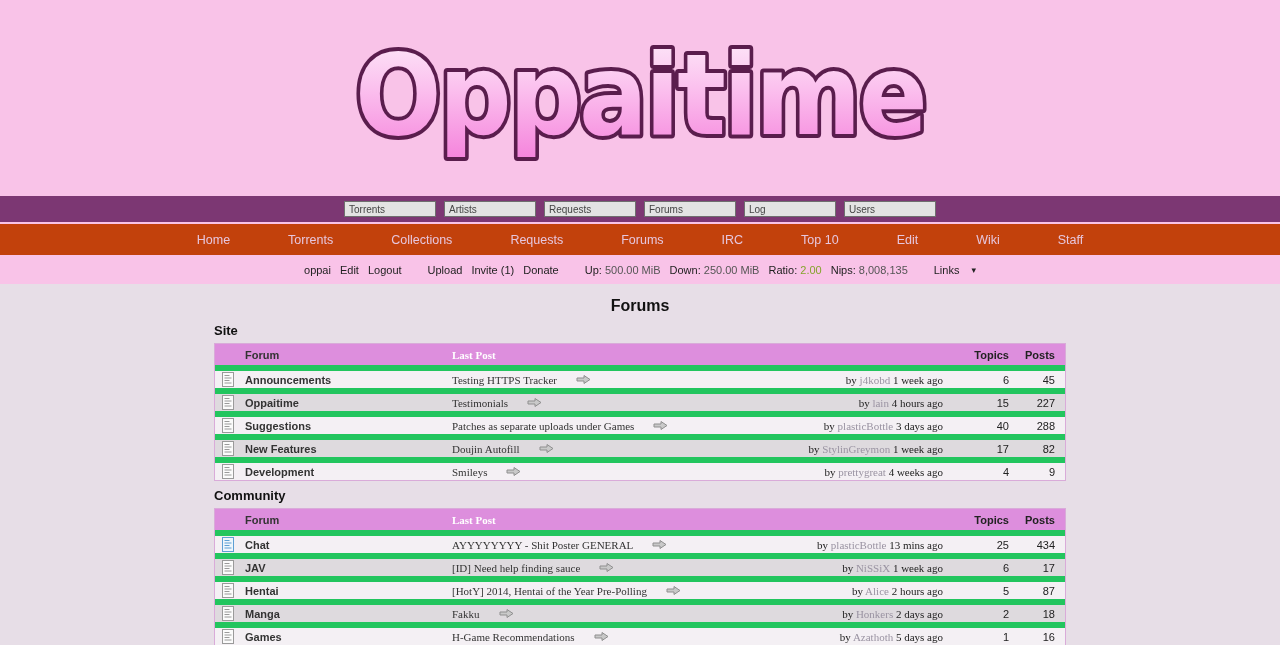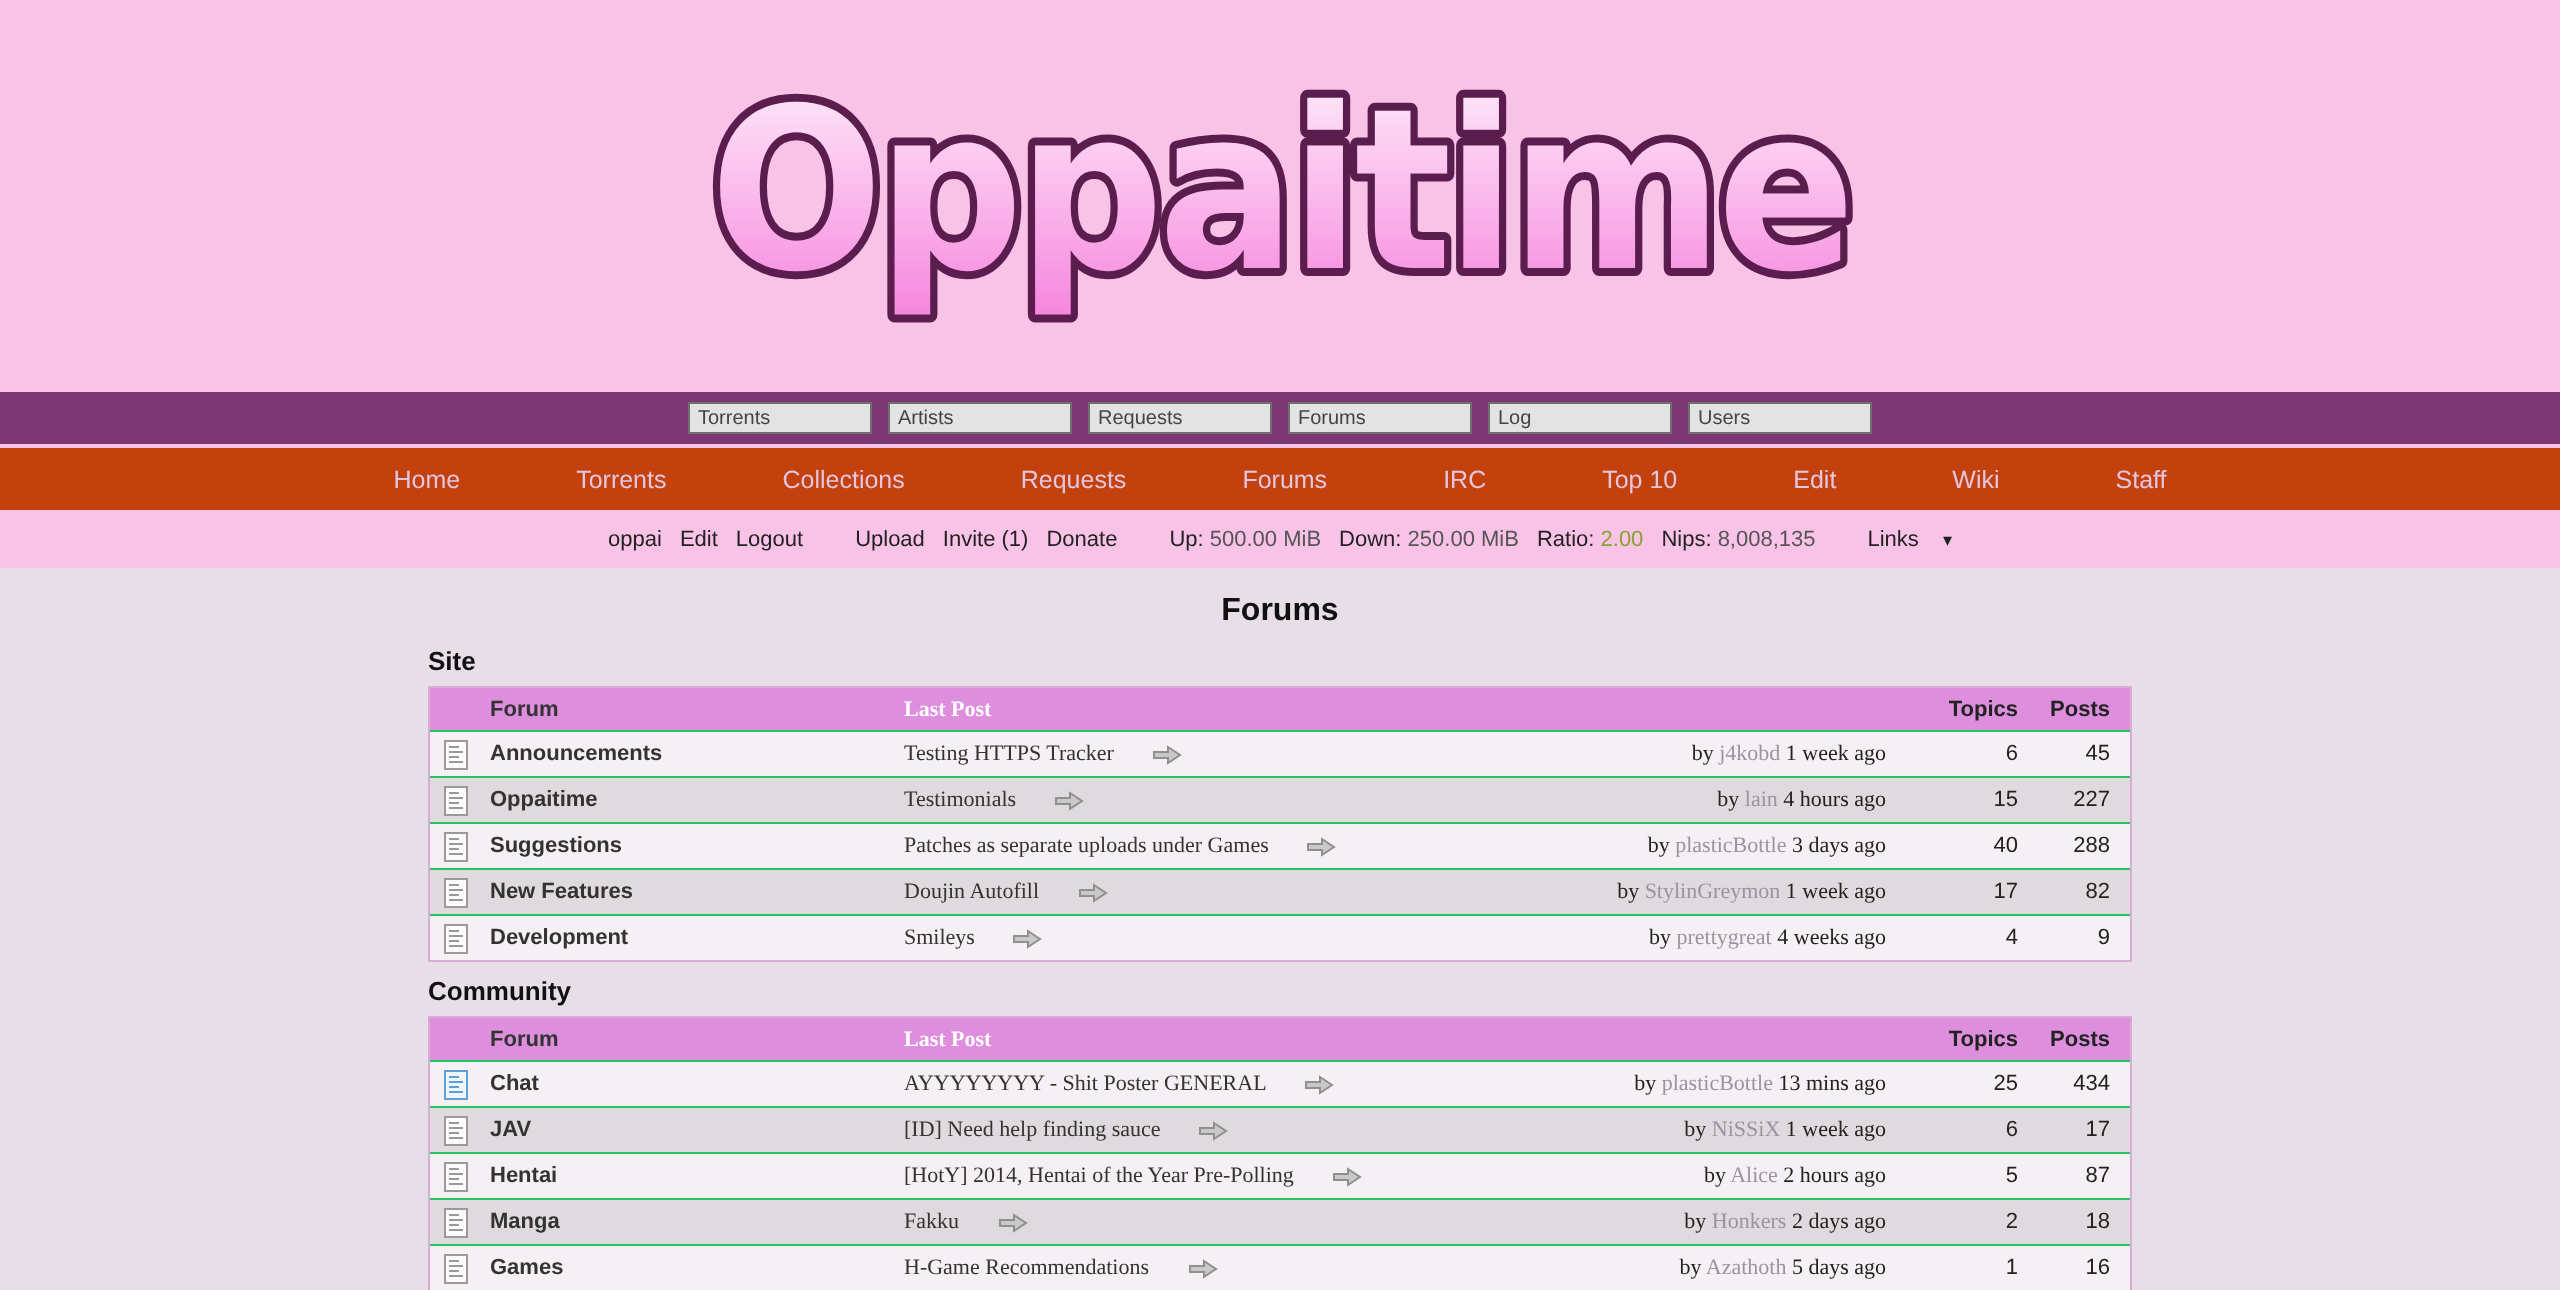--- a/index.html
+++ b/index.html
@@ -65,21 +65,21 @@
   }
 
   
   .forum-table { border:1px solid #d9abd9; background:#4d7c0f; }
   .t-head {
     display:flex; align-items:center; height:21px;
     background:#dd8edd; color:#fff; font-weight:bold; font-size:11px;
   }
   .t-row {
     display:flex; align-items:center; height:23px; font-size:11px;
-    background:#f4f0f4; border-top:1px solid #22c55e;
+    background:#f4f0f4; border-top:6px solid #22c55e;
   }
   .t-row.alt { background:#dedade; }
   .c-icon { width:30px; padding-left:7px; display:flex; align-items:center; }
   .c-name { width:207px; font-weight:bold; color:#333; }
   .c-name.link { cursor:pointer; }
   .c-last {
     flex:1; display:flex; align-items:center; justify-content:space-between;
     padding-right:14px; min-width:0;font-family:Liberation Serif, serif;
   }
   .last-title-group { display:flex; align-items:center; gap:19px; min-width:0; }

